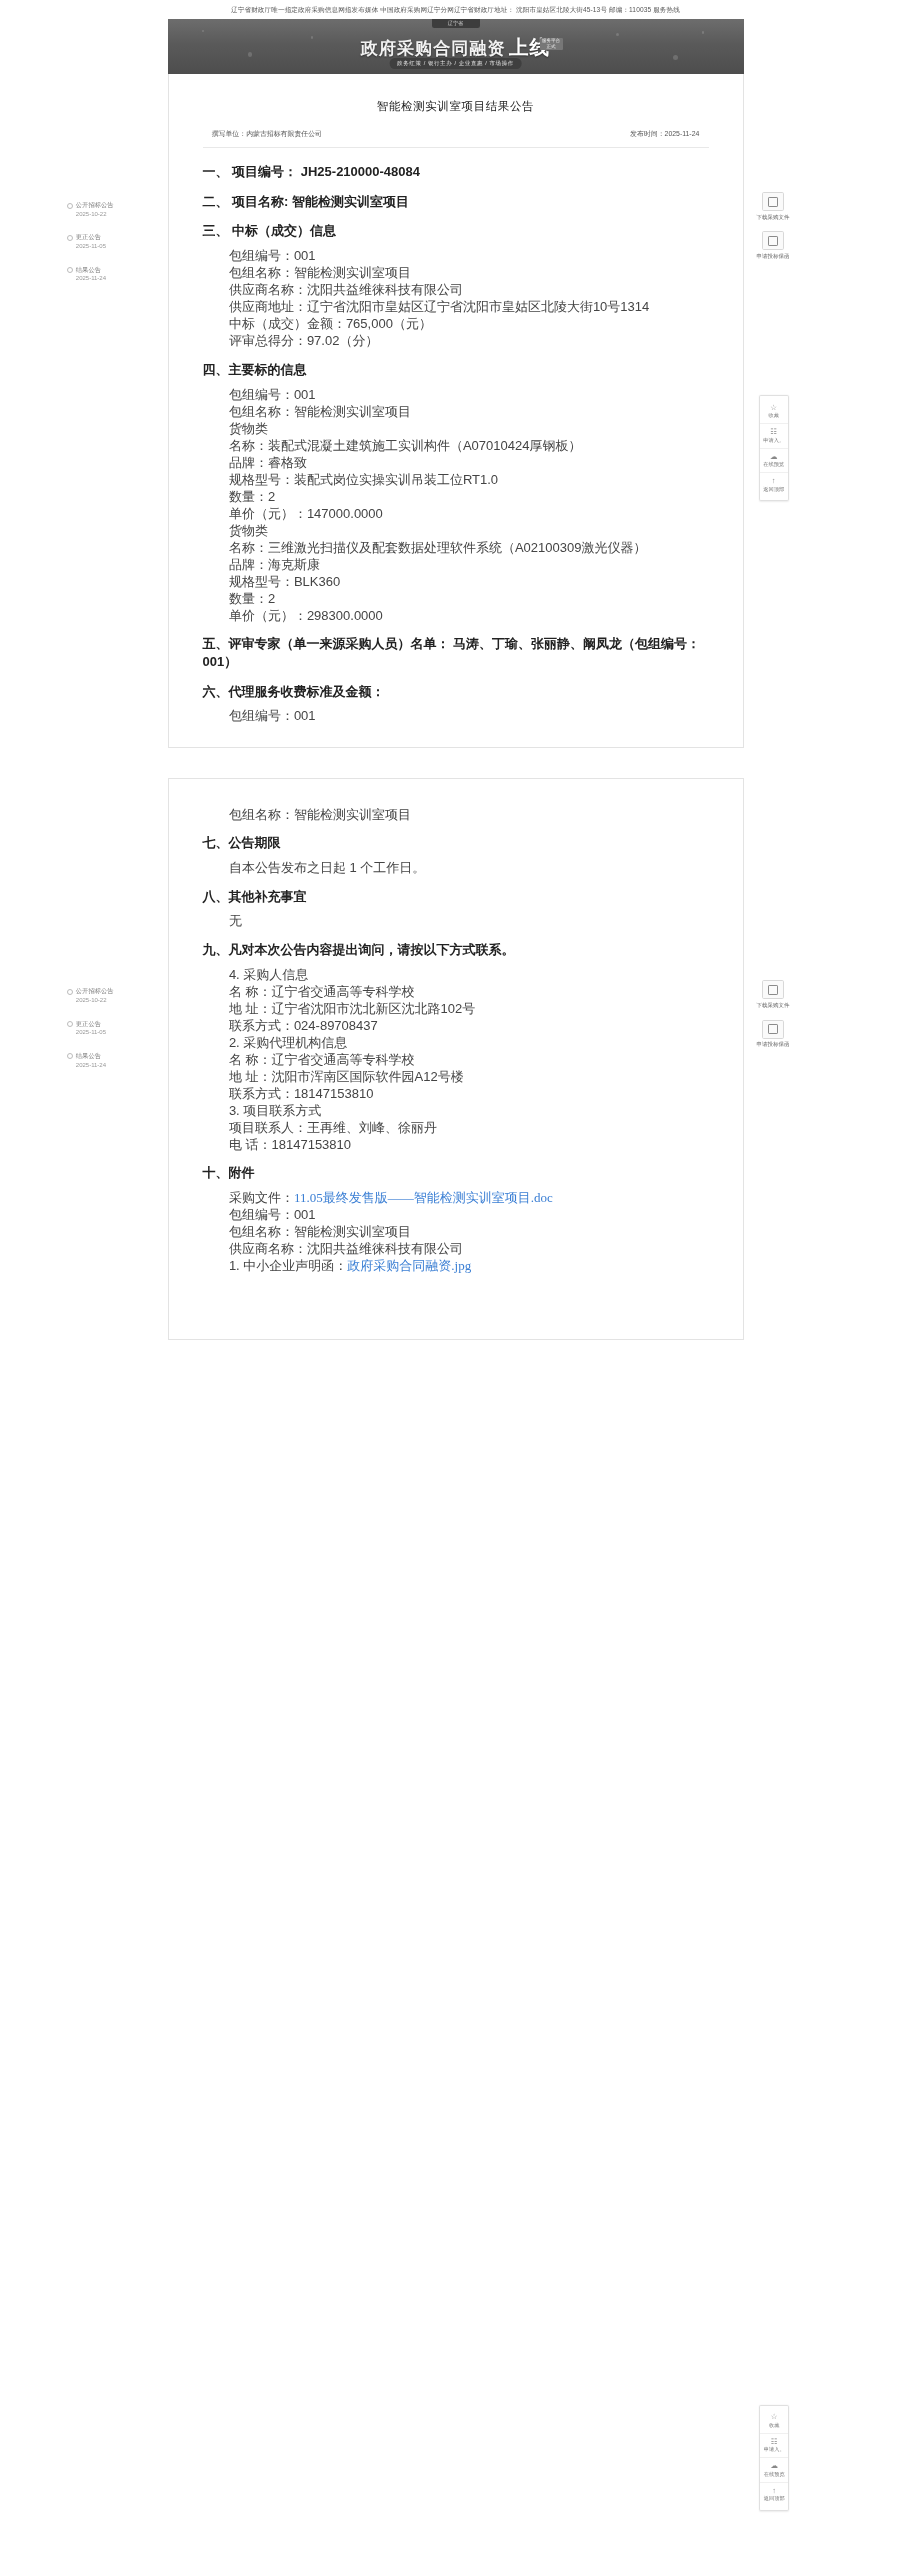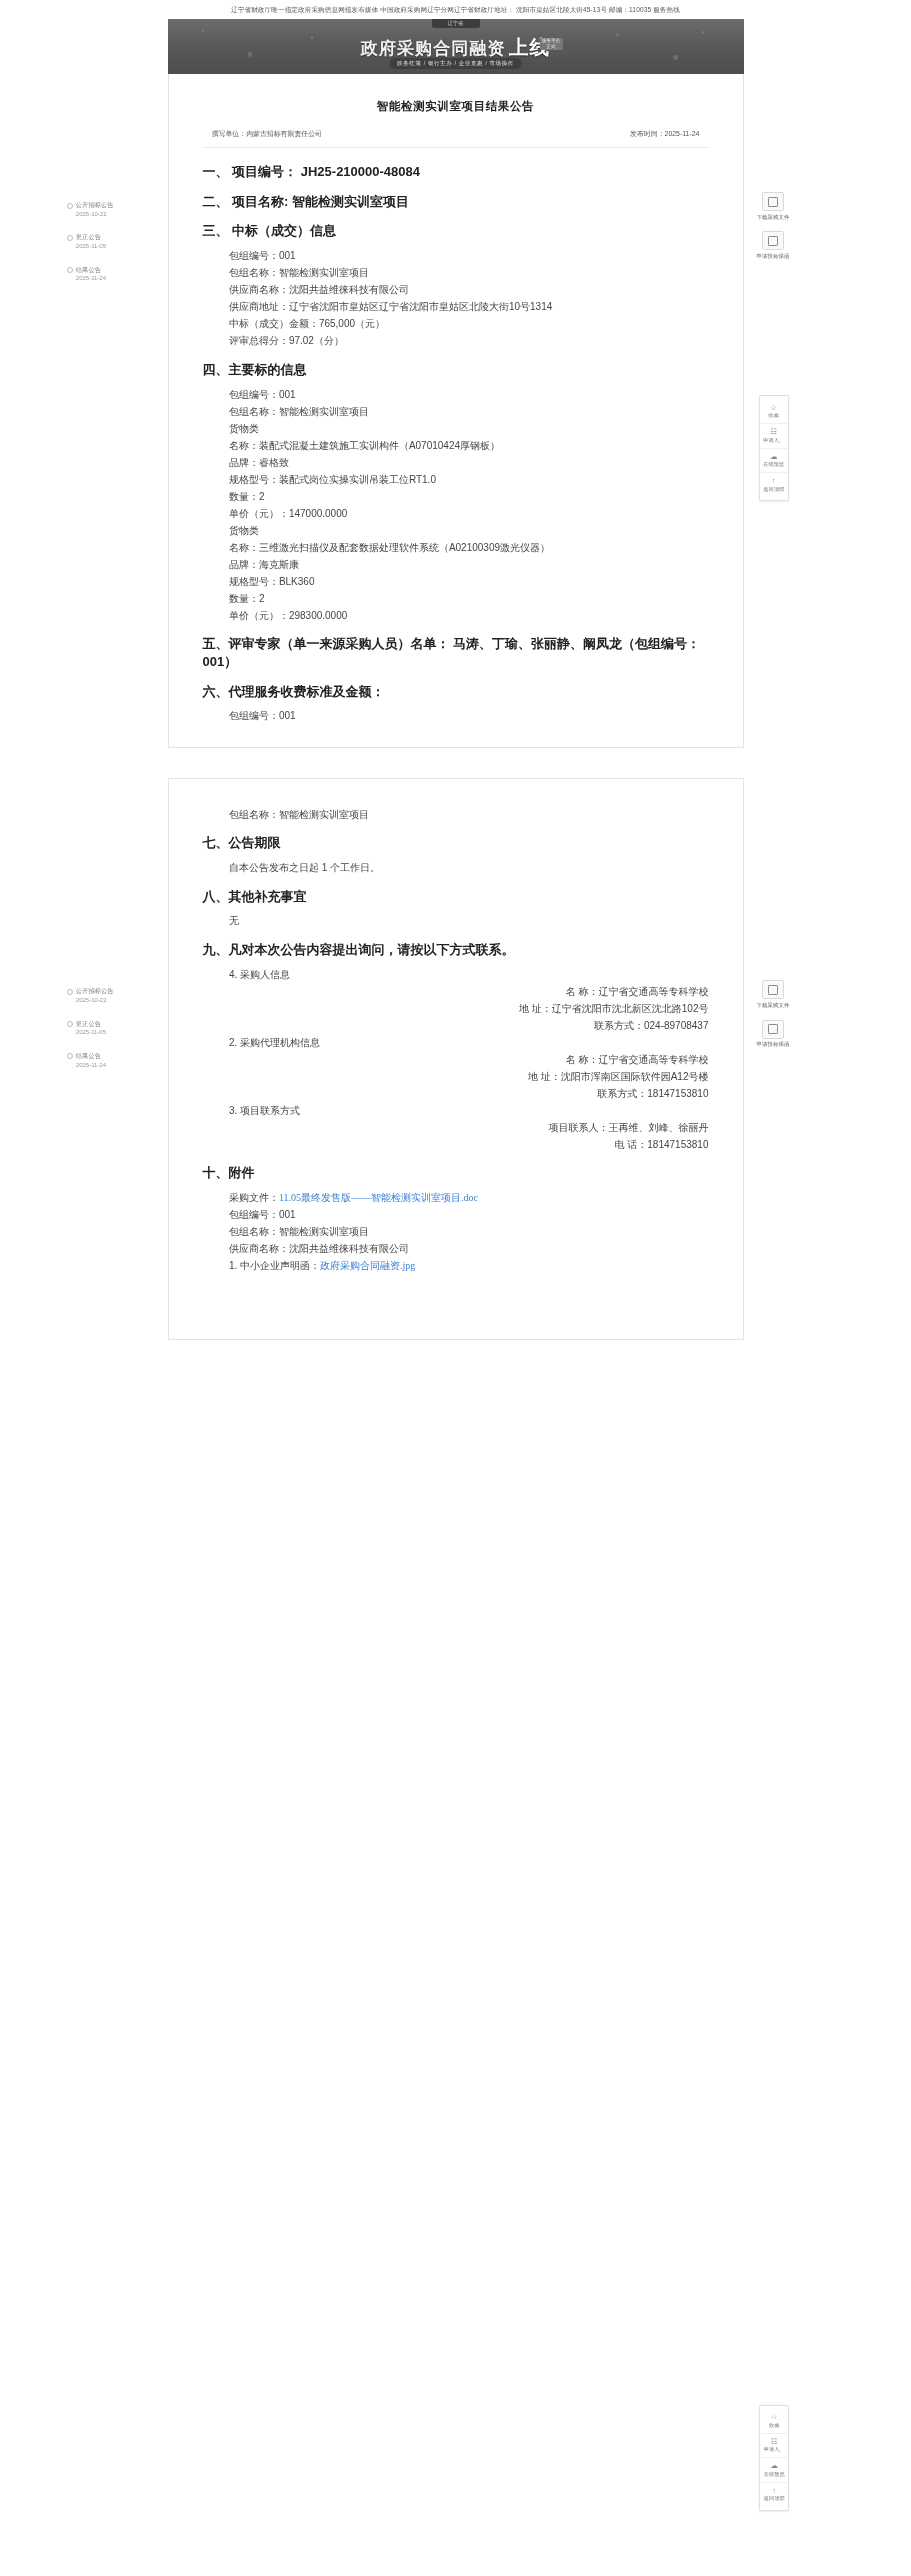--- a/index.html
+++ b/index.html
@@ -68,36 +68,36 @@
     width:576px;
     background:#fff;
     border-left:0.6px solid #e3e3e3;
     border-right:0.6px solid #e3e3e3;
     border-bottom:0.6px solid #e3e3e3;
     box-sizing:border-box;
     padding:17px 34px 23px 34px;
     min-height:660px;
   }
   .doc-title{
-    text-align:center;font-size:11.5px;font-weight:bold;color:#222;
+    text-align:center;font-size:11.5px;font-weight:normal;color:#222;
     letter-spacing:0.6px;margin:8px 0 15px 0;
   }
   .meta{
     display:flex;justify-content:space-between;
     font-size:6.9px;color:#555;
     padding:0 9.2px 8px 9.2px;
     border-bottom:0.6px solid #e8e8e8;
     margin-bottom:15px;
   }
   h3.sec{
     font-size:13px;font-weight:bold;color:#222;
     margin:11.5px 0 6.9px 0;
   }
-  .ln{font-size:10px;color:#444;line-height:17px;margin-left:26.4px;}
-  .ln.sub2{text-align:right;}
+  .ln{font-size:13px;color:#444;line-height:17px;margin-left:26.4px;}
+  .ln.sub2{}
   .ln .lnk{color:#3b7fd4;font-family:Liberation Serif, serif;}
 
   
   .timeline{
     position:absolute;
     left:-103px;
     width:98px;
     font-size:6.3px;color:#777;
     text-align:left;
   }

